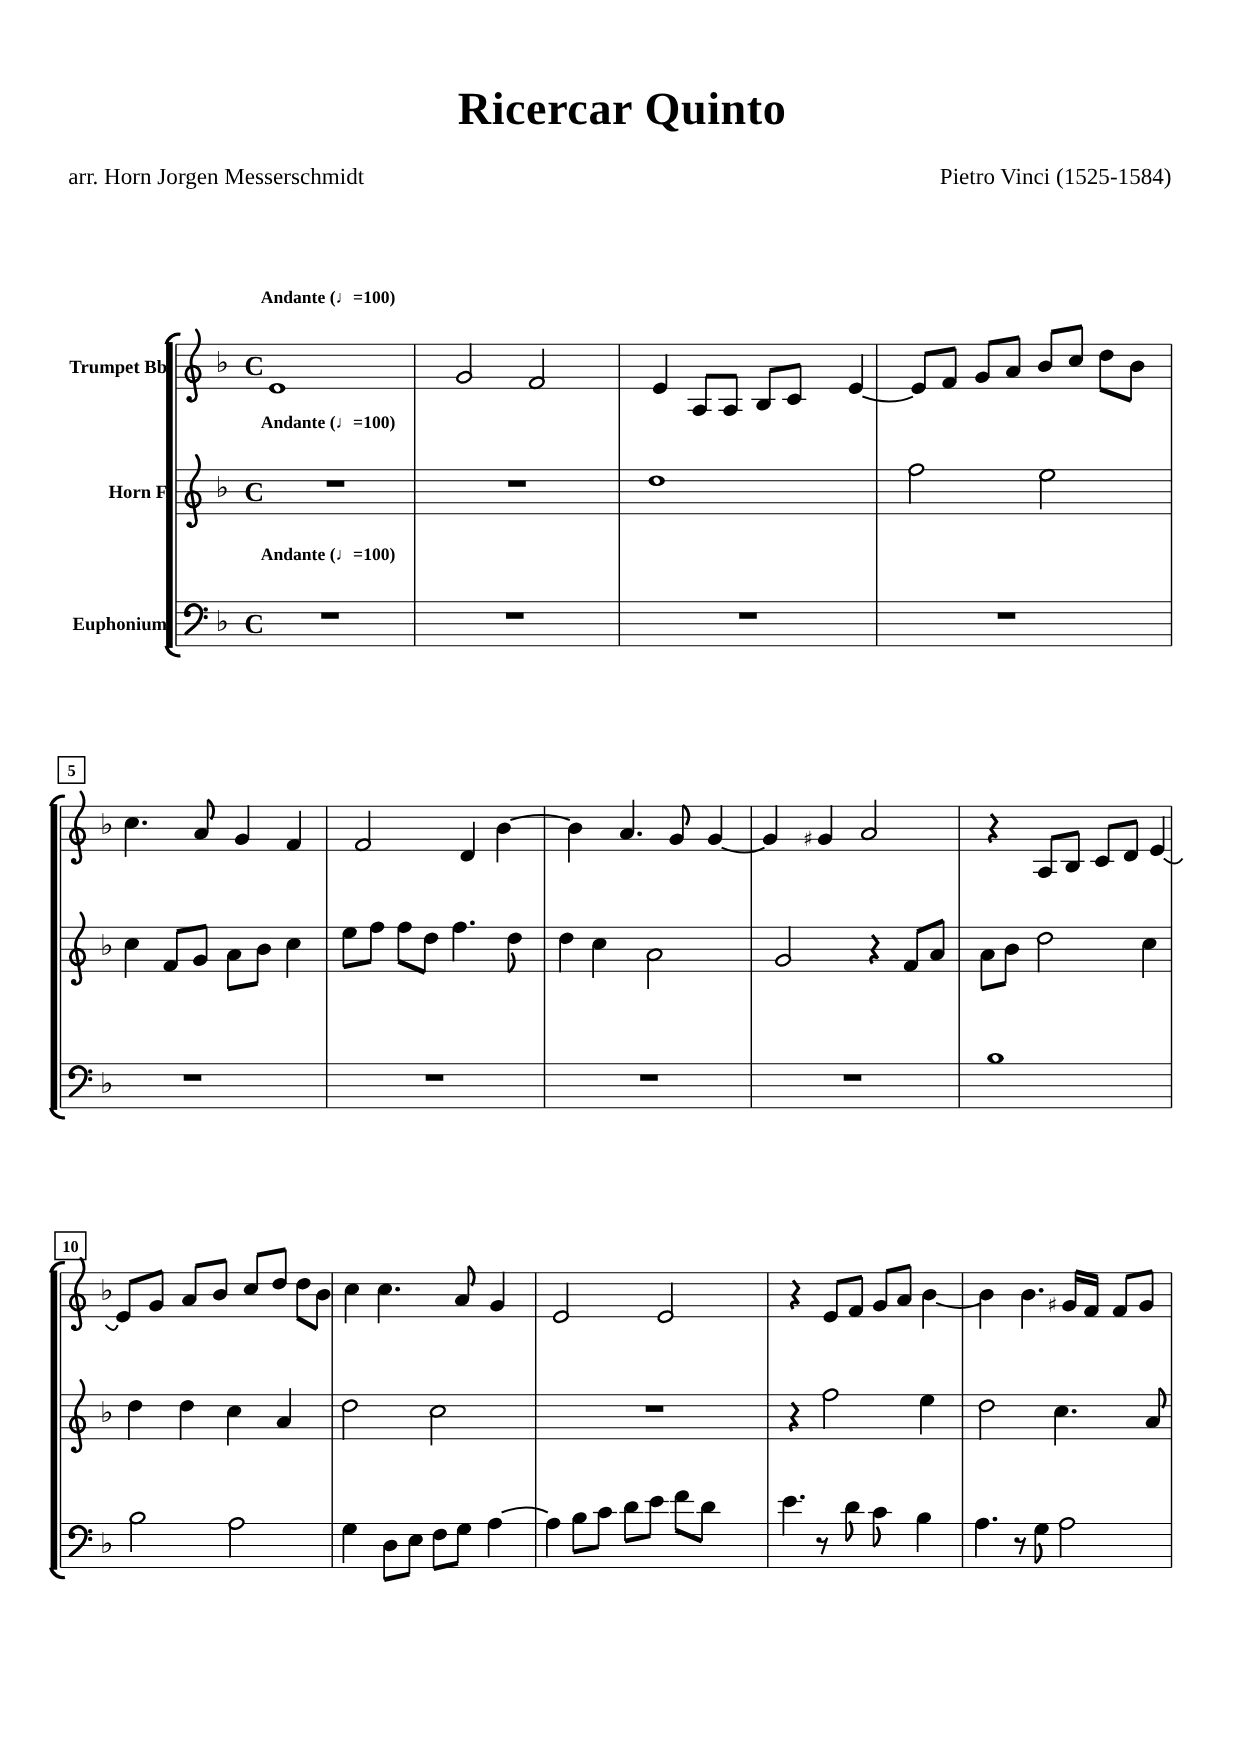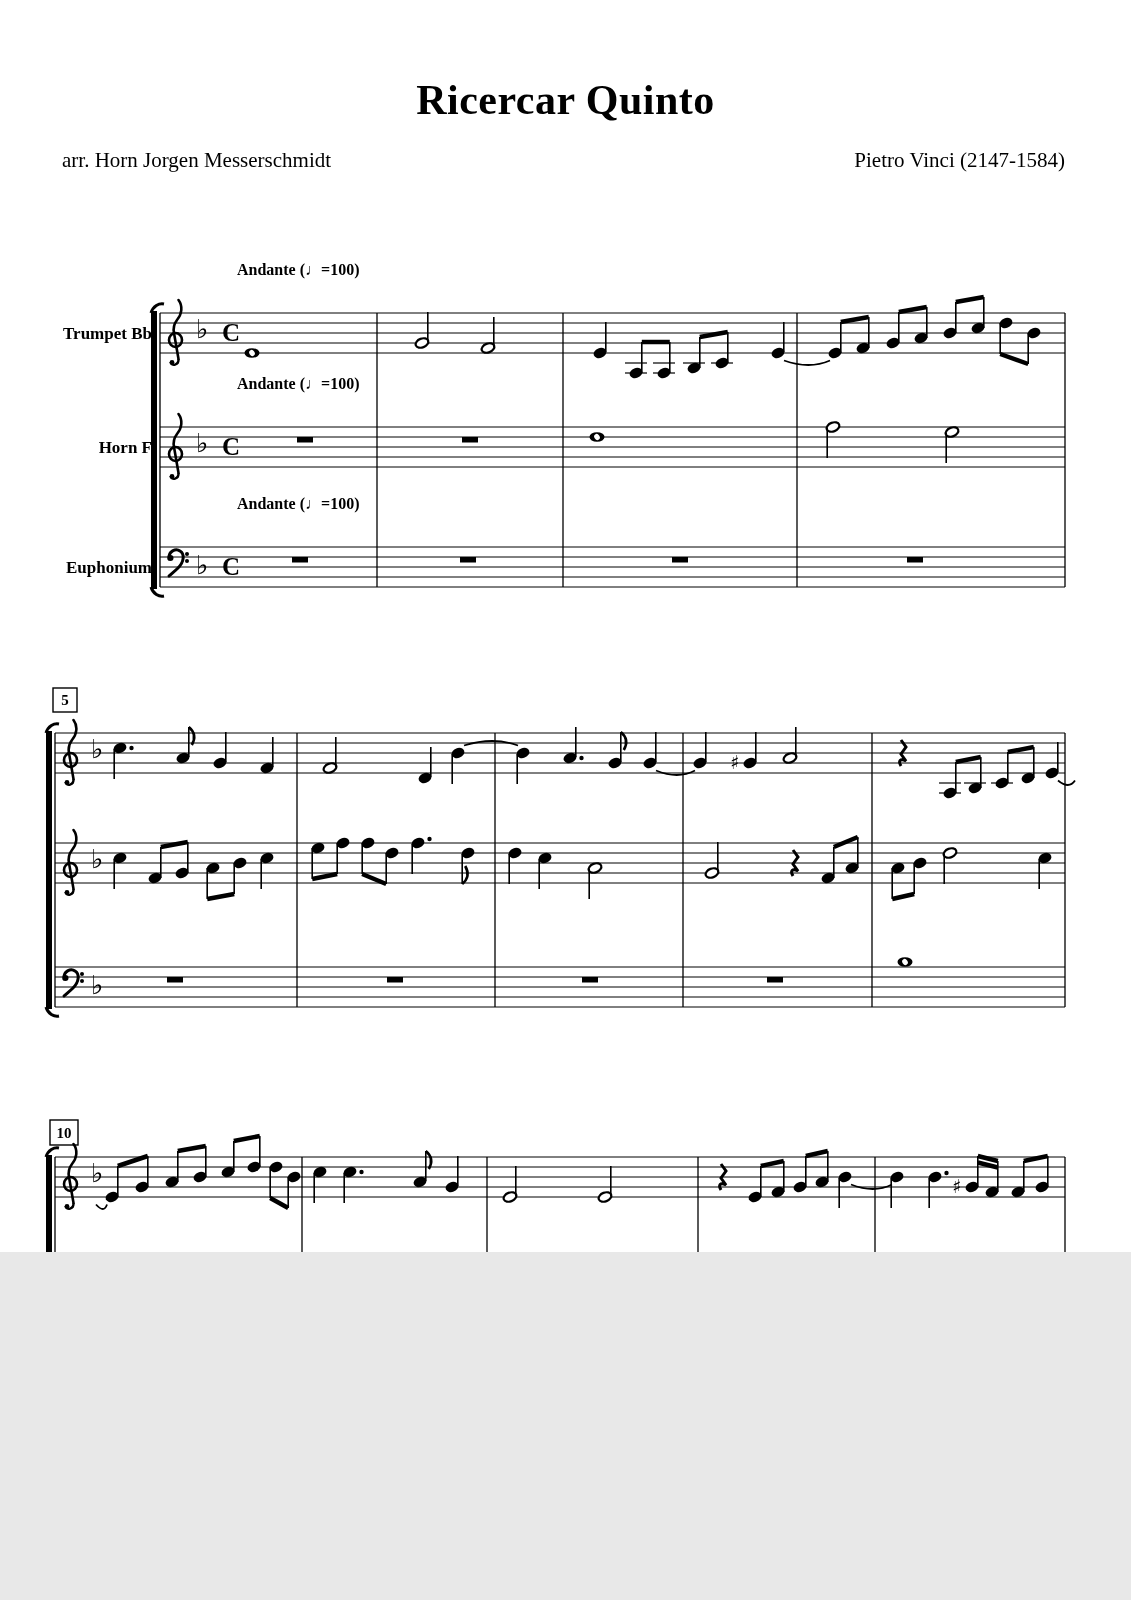--- a/index.html
+++ b/index.html
@@ -1,30 +1,30 @@
 <!DOCTYPE html>
 <html><head>
 <meta charset="utf-8">
 <style>
   html,body{margin:0;padding:0;background:#e8e8e8;}
-  .page{position:relative;width:1131px;height:1252px;background:#ffffff;color:#000;
+  .page{position:relative;width:1131px;height:1600px;background:#ffffff;color:#000;
         font-family:"Liberation Serif","DejaVu Serif",serif;overflow:hidden;margin:0 auto;}
   .title{position:absolute;top:76px;left:0;width:100%;text-align:center;
          font-size:42px;font-weight:bold;letter-spacing:0.5px;}
   .arranger{position:absolute;top:148px;left:62px;font-size:21px;}
   .composer{position:absolute;top:148px;right:66px;font-size:21px;}
   #score{position:absolute;top:0;left:0;}
 </style>
 </head>
 <body>
 
 <div class="page">
   <div class="title">Ricercar Quinto</div>
   <div class="arranger">arr. Horn Jorgen Messerschmidt</div>
-  <div class="composer">Pietro Vinci (2147-1584)</div>
+  <div class="composer">Pietro Vinci (1525-1584)</div>
   <svg id="score" width="1131" height="1600" viewBox="0 0 1131 1600" xmlns="http://www.w3.org/2000/svg">
       <g>
         <rect x="151" y="311" width="6" height="278" fill="#000"></rect>
         <path d="M151,313 C153,306 159,303 164,304" fill="none" stroke="#000" stroke-width="3"></path>
         <path d="M151,587 C153,594 159,597 164,596" fill="none" stroke="#000" stroke-width="3"></path>
         <line x1="160" y1="313" x2="160" y2="587" stroke="#000" stroke-width="1.3"></line>
         <line x1="377" y1="313" x2="377" y2="587" stroke="#000" stroke-width="1.3"></line>
         <line x1="563" y1="313" x2="563" y2="587" stroke="#000" stroke-width="1.3"></line>
         <line x1="797" y1="313" x2="797" y2="587" stroke="#000" stroke-width="1.3"></line>
         <line x1="1065" y1="313" x2="1065" y2="587" stroke="#000" stroke-width="1.3"></line>

